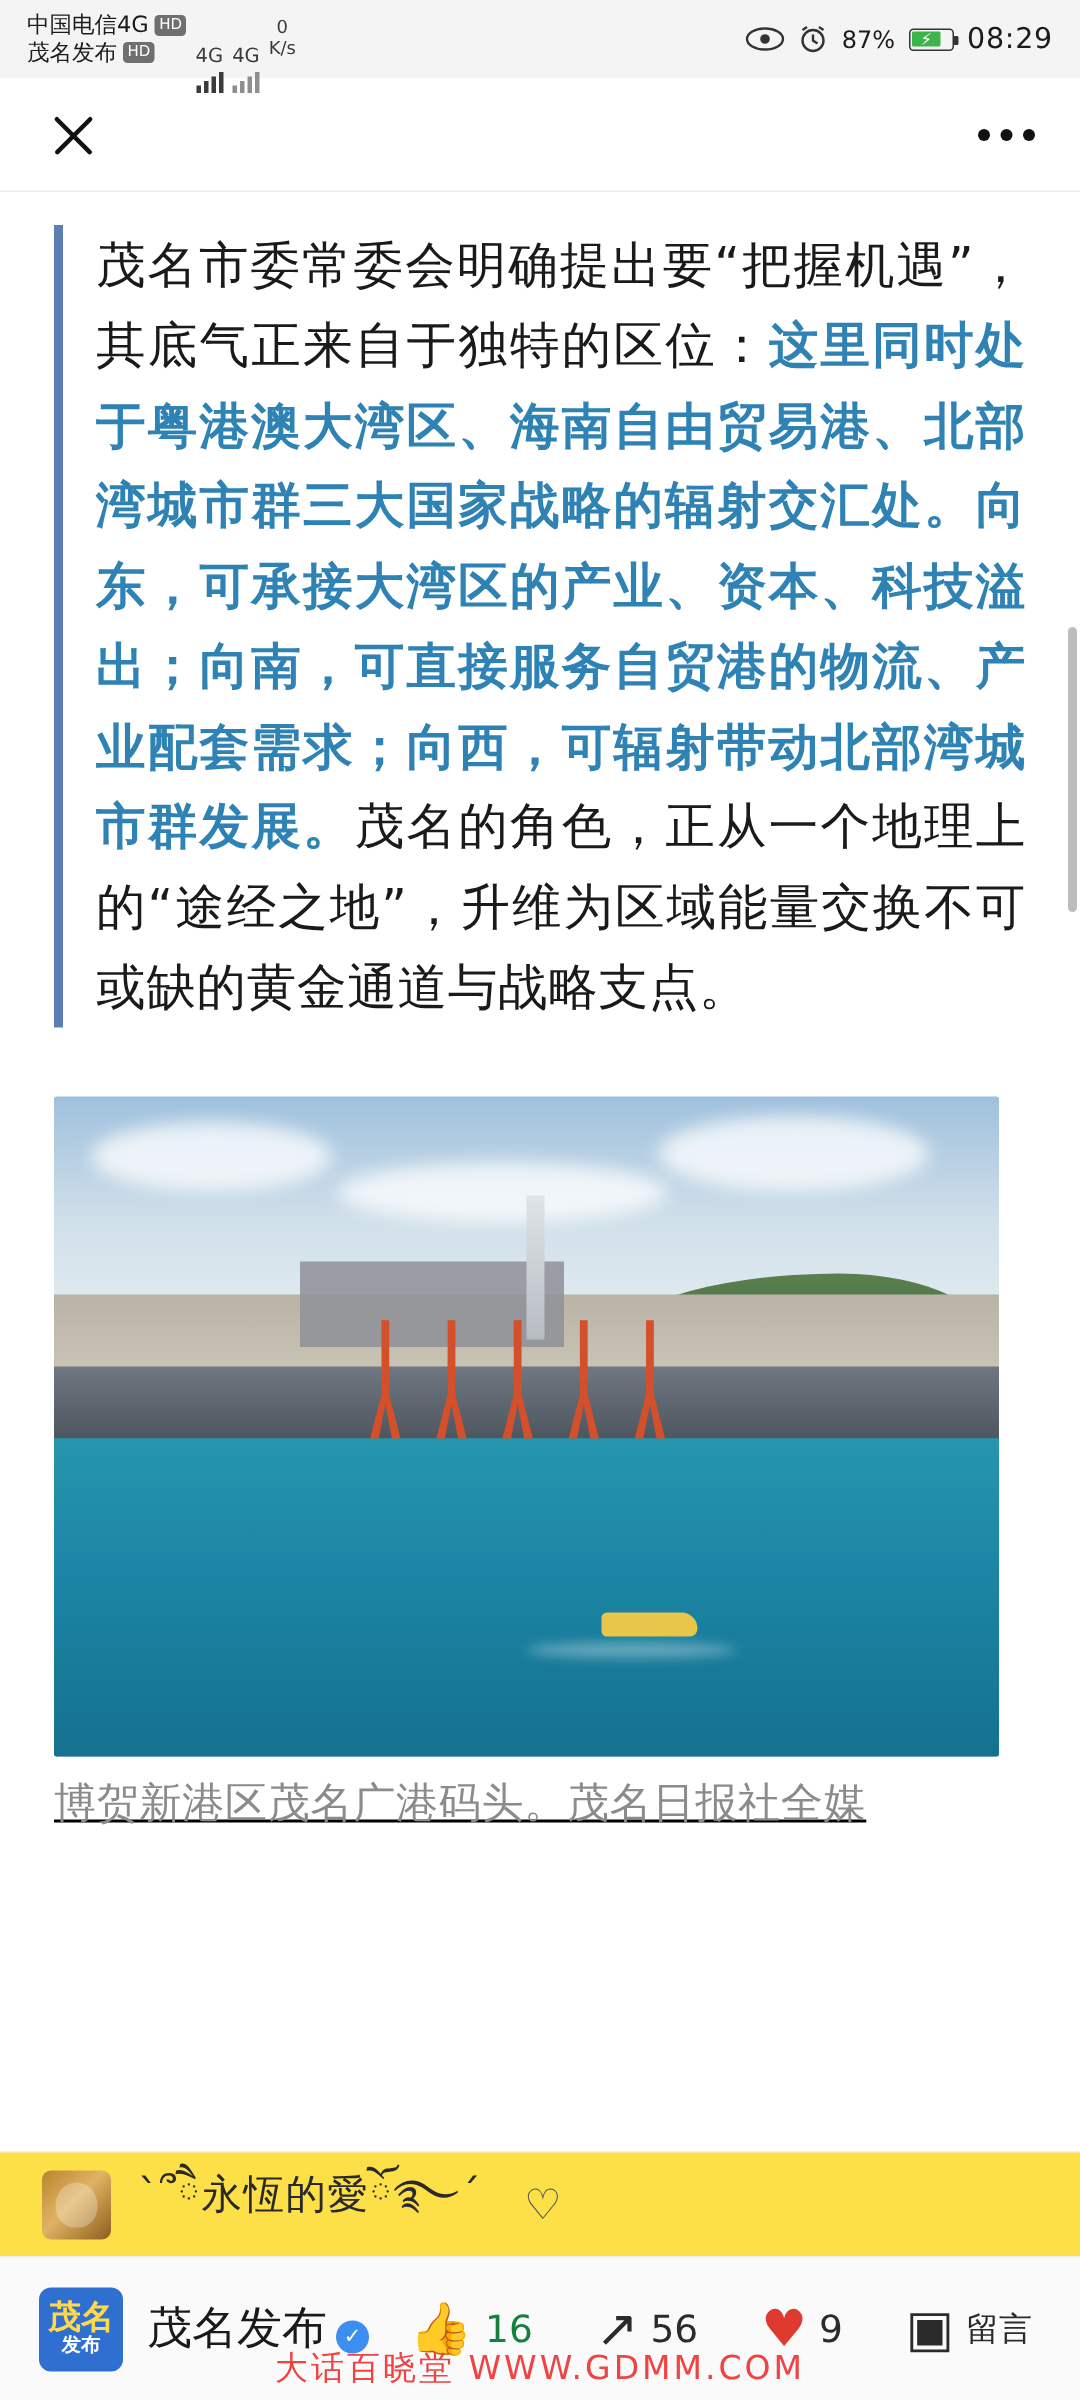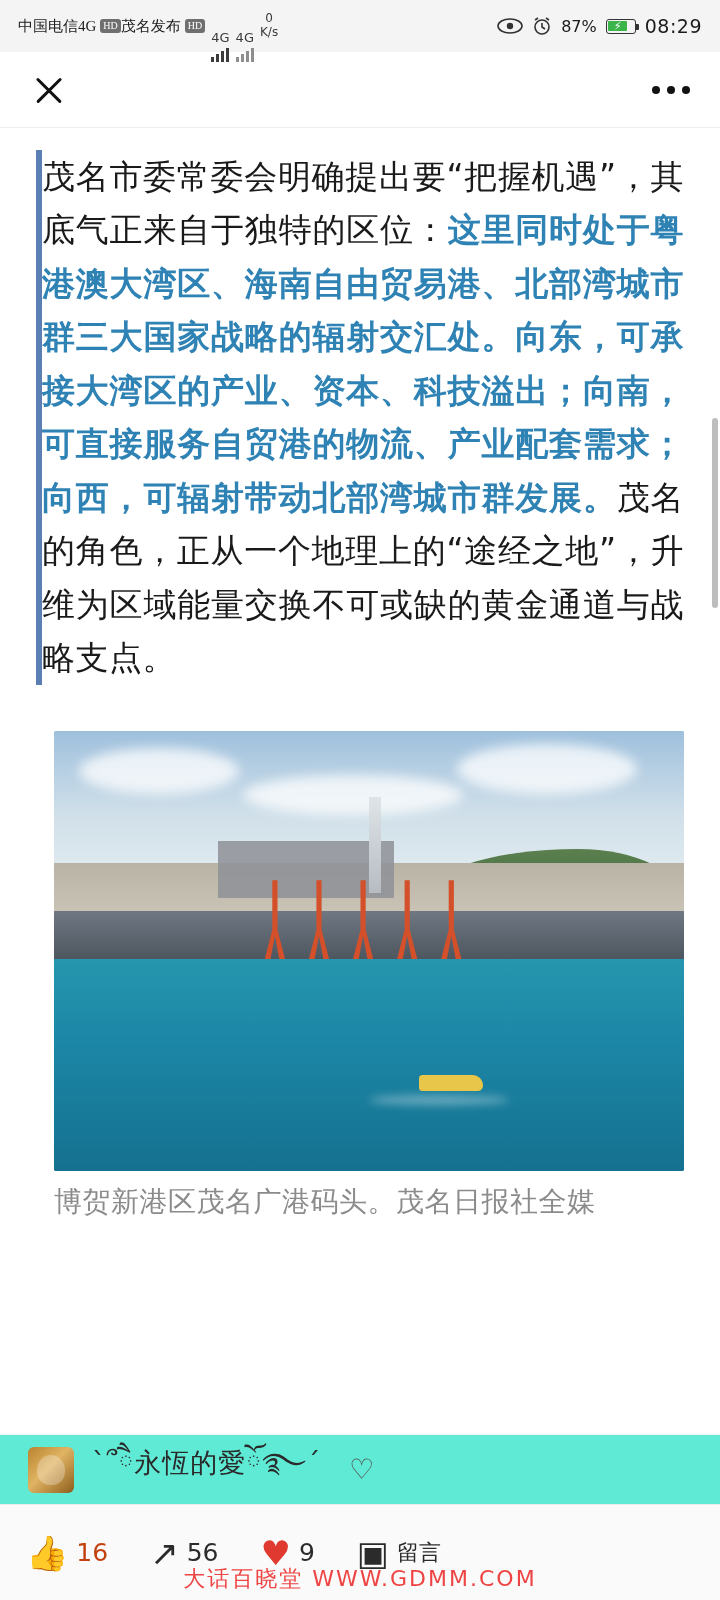--- a/index.html
+++ b/index.html
@@ -16,21 +16,21 @@
     height: 52px;
     background: #f4f4f4;
     display: flex;
     align-items: center;
     padding: 0 18px;
     font-size: 15px;
     color: #1b1b1b;
     position: relative;
   }
   .sb-left { display: flex; align-items: center; gap: 6px; }
-  .sb-carriers { display: flex; flex-direction: row; line-height: 1.25; font-size: 15px; font-family: Liberation Serif, serif; }
+  .sb-carriers { display: flex; flex-direction: column; line-height: 1.25; font-size: 15px; }
   .sb-carrier-row { display: flex; align-items: center; gap: 4px; white-space: nowrap; }
   .hd-badge {
     background: #6f6f6f; color: #fff; font-size: 10px;
     border-radius: 3px; padding: 0 3px; line-height: 14px; height: 14px;
     display: inline-block;
   }
   .sig-block { display: flex; flex-direction: column; align-items: center; font-size: 12px; line-height: 1.1; margin-top: 41px; }
   .bars { display: flex; align-items: flex-end; gap: 2px; height: 16px; }
   .bars i { width: 3px; background: #3b3b3b; display: block; }
   .bars i:nth-child(1) { height: 5px; }
@@ -79,34 +79,35 @@
 
   
   .content {
     position: relative;
     padding: 22px 36px 0 36px;
     height: calc(1600px - 52px - 76px);
     overflow: hidden;
   }
   .quote-block {
     border-left: 6px solid #5b7fb4;
+    padding-left: 22px;
     margin-bottom: 46px;
   }
   .para {
     font-size: 33px;
     line-height: 1.62;
     color: #1a1a1a;
     letter-spacing: 0.5px;
     text-align: justify;
     font-weight: 500;
   }
   .hl { color: #2f82b4; font-weight: 700; }
 
   
-  .figure { margin: 0 18px; }
+  .figure { margin: 0 0; text-decoration: underline; }
   .photo {
     width: 630px; height: 440px; border-radius: 2px; overflow: hidden;
     position: relative;
     background: linear-gradient(#b9d3e6 0%, #cfe0ec 26%, #9fc3cf 33%, #2f9bb0 48%, #1b7f99 75%, #176b85 100%);
   }
   .sky {
     position: absolute; left: 0; top: 0; width: 100%; height: 34%;
     background: linear-gradient(#9fc0dd 0%, #cfdfe9 55%, #e3ecf1 100%);
   }
   .cloud {
@@ -161,21 +162,21 @@
 
   
   .scrollbar {
     position: absolute; right: 2px; top: 290px;
     width: 6px; height: 190px; background: #bdbdbd; border-radius: 4px;
   }
 
   
   .bottom { position: absolute; left: 0; bottom: 0; width: 720px; }
   .user-row {
-    height: 70px; background: #5eead4; display: flex; align-items: center;
+    height: 70px; background: #fde047; display: flex; align-items: center;
     padding: 0 28px; gap: 18px; border-top: 1px solid #f0f0f0;
   }
   .avatar-sm {
     width: 46px; height: 46px; border-radius: 6px; flex: 0 0 auto;
     background: linear-gradient(135deg, #b9832e, #e0b463 45%, #8c5d1c);
     position: relative; overflow: hidden;
   }
   .avatar-sm::after {
     content: ""; position: absolute; left: 9px; top: 8px; width: 28px; height: 30px;
     background: rgba(255,255,255,.28); border-radius: 50% 50% 45% 45%;
@@ -198,21 +199,21 @@
   .account-avatar i { font-style: normal; font-size: 13px; color:#fff; }
   .account-name { font-size: 30px; color: #1a1a1a; }
   .verified {
     width: 22px; height: 22px; border-radius: 50%; background: #3c8ef0;
     color: #fff; font-size: 14px; display: inline-flex;
     align-items: center; justify-content: center; margin-left: 6px;
   }
   .actions { display: flex; align-items: center; gap: 42px; padding-right: 6px; }
   .action { display: flex; align-items: center; gap: 8px; cursor: pointer; }
   .action .glyph { font-size: 34px; line-height: 1; }
-  .action .count { font-size: 25px; color: #c2410c; }
+  .action .count { font-size: 25px; color: #15803d; }
   .action .count.dark { color: #2b2b2b; }
   .action .label { font-size: 22px; color: #2b2b2b; }
   .thumb { color: #e0392f; }
   .share { color: #2b2b2b; }
   .heart-red { color: #e0392f; }
   .cmt { color: #2b2b2b; }
 
   .watermark {
     position: absolute; left: 0; bottom: 6px; width: 100%;
     text-align: center; font-size: 22px; color: #ef4444; letter-spacing: 2px;
@@ -328,20 +329,29 @@
 
   <div class="bottom">
 
     <div class="user-row">
       <div class="avatar-sm"></div>
       <div class="nickname">ˋ՞ཻ永恆的愛ོ࿐ˊ</div>
       <div class="heart-outline">♡</div>
     </div>
 
     <div class="action-bar">
+      <div class="account">
+        <div class="account-avatar">
+          <b>茂名</b>
+          <i>发布</i>
+        </div>
+        <div class="account-name">
+          <span>茂名发布</span><span class="verified">✓</span>
+        </div>
+      </div>
 
       <div class="actions">
         <div class="action">
           <span class="glyph thumb">👍</span>
           <span class="count">16</span>
         </div>
         <div class="action">
           <span class="glyph share">↗</span>
           <span class="count dark">56</span>
         </div>

